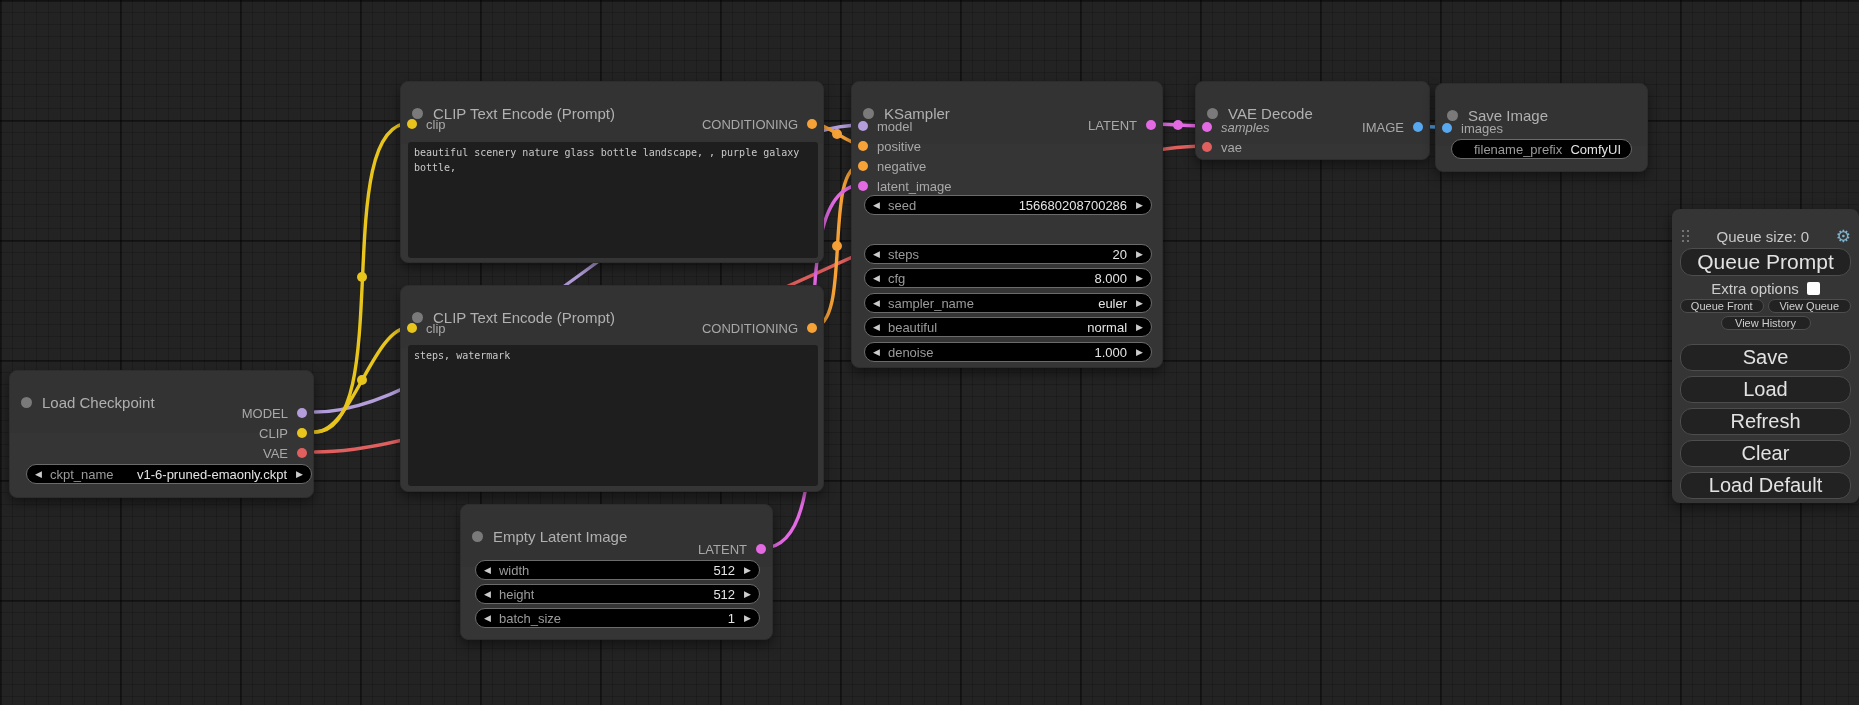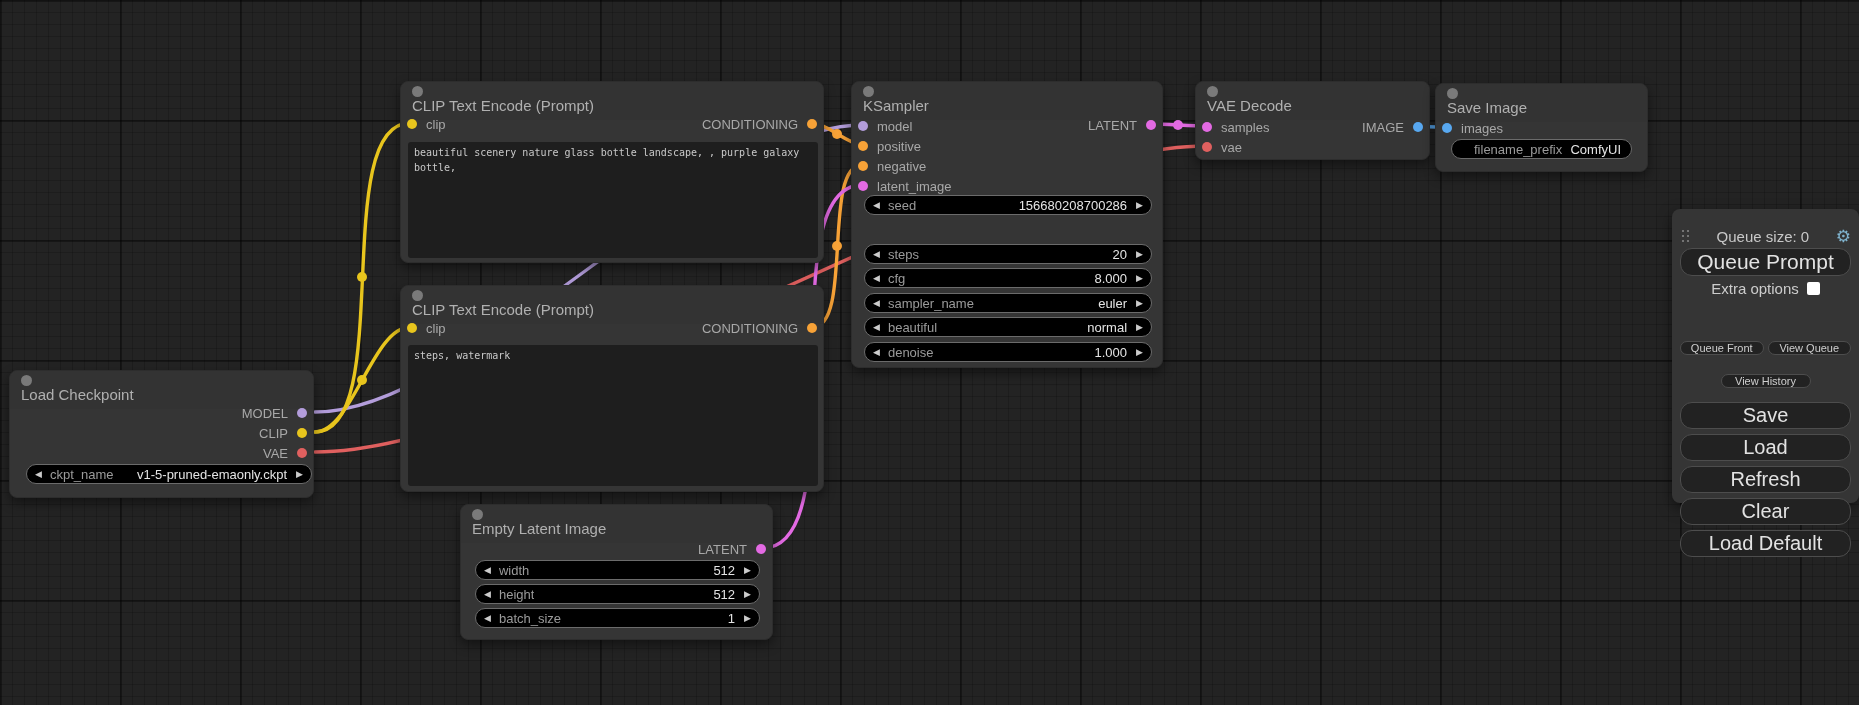--- a/index.html
+++ b/index.html
@@ -13,22 +13,22 @@
       linear-gradient(90deg, rgba(0,0,0,0.16) 0 1px, transparent 1px);
     background-size:120px 120px,120px 120px,12px 12px,12px 12px;
     font-family:"Liberation Sans", sans-serif;
   }
   #wires{position:absolute;left:0;top:0;z-index:1;}
   #wires path{fill:none;stroke-width:3.4;stroke-linecap:round;}
   .node{
     position:absolute;z-index:2;background:#353535;border:1px solid #2d2d2d;
     border-radius:8px;box-shadow:0 5px 12px rgba(0,0,0,.45);box-sizing:border-box;
   }
-  .ntitle{height:30px;display:flex;align-items:flex-start;padding:4px 11px;color:#b0b0b0;
-    font-size:15px;background:#333333;border-radius:8px 8px 0 0;flex-direction:column;}
+  .ntitle{height:30px;display:flex;align-items:center;padding:16px 11px;color:#b0b0b0;
+    font-size:15px;background:#333333;border-radius:8px 8px 0 0;}
   .tdot{width:11px;height:11px;border-radius:50%;background:#7a7a7a;margin-right:10px;flex:0 0 auto;}
   .slot{position:absolute;height:20px;display:flex;align-items:center;font-size:13px;color:#a8a8a8;white-space:nowrap;}
   .slot.in{left:6px;}
   .slot.out{right:6px;}
   .dot{width:10px;height:10px;border-radius:50%;flex:0 0 auto;}
   .slot.in .dot{margin-right:9px;}
   .slot.out .dot{margin-left:9px;}
   .c-model{background:#b39ddb;} .c-clip{background:#e8c51d;} .c-vae{background:#e0605f;}
   .c-cond{background:#f7a237;} .c-latent{background:#e36ae3;} .c-image{background:#58a8f0;}
   .widget{
@@ -57,22 +57,22 @@
     box-shadow:5px 0 0 #8a8a8a,0 5px 0 #8a8a8a,5px 5px 0 #8a8a8a,0 10px 0 #8a8a8a,5px 10px 0 #8a8a8a;
     position:relative;top:-5px;flex:0 0 auto;}
   .gear{color:#7fb2cc;font-size:17px;line-height:1;flex:0 0 auto;}
   .btn{display:block;width:100%;background:#222222;border:1px solid #4d4d4d;border-radius:12px;
     color:#e2e2e2;text-align:center;box-sizing:border-box;cursor:default;}
   #queue-prompt{height:28px;line-height:26px;font-size:21px;margin-top:3px;}
   .extra-row{display:flex;align-items:center;justify-content:center;gap:8px;color:#cccccc;
     font-size:15px;height:20px;margin-top:2px;}
   .checkbox{width:13px;height:13px;background:#ffffff;border-radius:2px;}
   .small-row{display:flex;gap:4px;margin-top:1px;}
-  .btn.small{height:14px;line-height:12px;font-size:11px;border-radius:8px;color:#cfcfcf;margin-top:42px;}
-  .btn.history{width:90px;margin:19px auto 0 auto;}
+  .btn.small{height:14px;line-height:12px;font-size:11px;border-radius:8px;color:#cfcfcf;}
+  .btn.history{width:90px;margin:3px auto 0 auto;}
   .btn.big{height:27px;line-height:25px;font-size:20px;margin-top:5px;}
   .btn.big.first{margin-top:14px;}
 </style>
 </head>
 <body>
 
 <div id="canvas">
 
   <svg id="wires" width="1859" height="705">
     <path d="M 315 412 C 470 412, 707 125, 862 125" stroke="#b39ddb"></path>
@@ -107,21 +107,21 @@
       <span>CLIP</span>
       <span class="dot c-clip"></span>
     </div>
     <div class="slot out" style="top:72px;">
       <span>VAE</span>
       <span class="dot c-vae"></span>
     </div>
     <div class="widget" style="left:16px;top:93px;width:286px;">
       <span class="arrow">◀</span>
       <span class="wlabel">ckpt_name</span>
-      <span class="wvalue">v1-5-pruned-emaonly.ckpt</span>
+      <span class="wvalue">v1-6-pruned-emaonly.ckpt</span>
       <span class="arrow">▶</span>
     </div>
   </div>
 
   <div class="node" style="left:400px;top:81px;width:424px;height:182px;">
     <div class="ntitle">
       <span class="tdot"></span>
       <span>CLIP Text Encode (Prompt)</span>
     </div>
     <div class="slot in" style="top:32px;">
@@ -241,21 +241,21 @@
       <span class="wvalue">1.000</span>
       <span class="arrow">▶</span>
     </div>
   </div>
 
   <div class="node" style="left:1195px;top:81px;width:235px;height:79px;">
     <div class="ntitle">
       <span class="tdot"></span>
       <span>VAE Decode</span>
     </div>
-    <div class="slot in" style="top:35px;">
+    <div class="slot in" style="top:35px;font-style:italic;">
       <span class="dot c-latent"></span>
       <span>samples</span>
     </div>
     <div class="slot in" style="top:55px;">
       <span class="dot c-vae"></span>
       <span>vae</span>
     </div>
     <div class="slot out" style="top:35px;">
       <span>IMAGE</span>
       <span class="dot c-image"></span>

